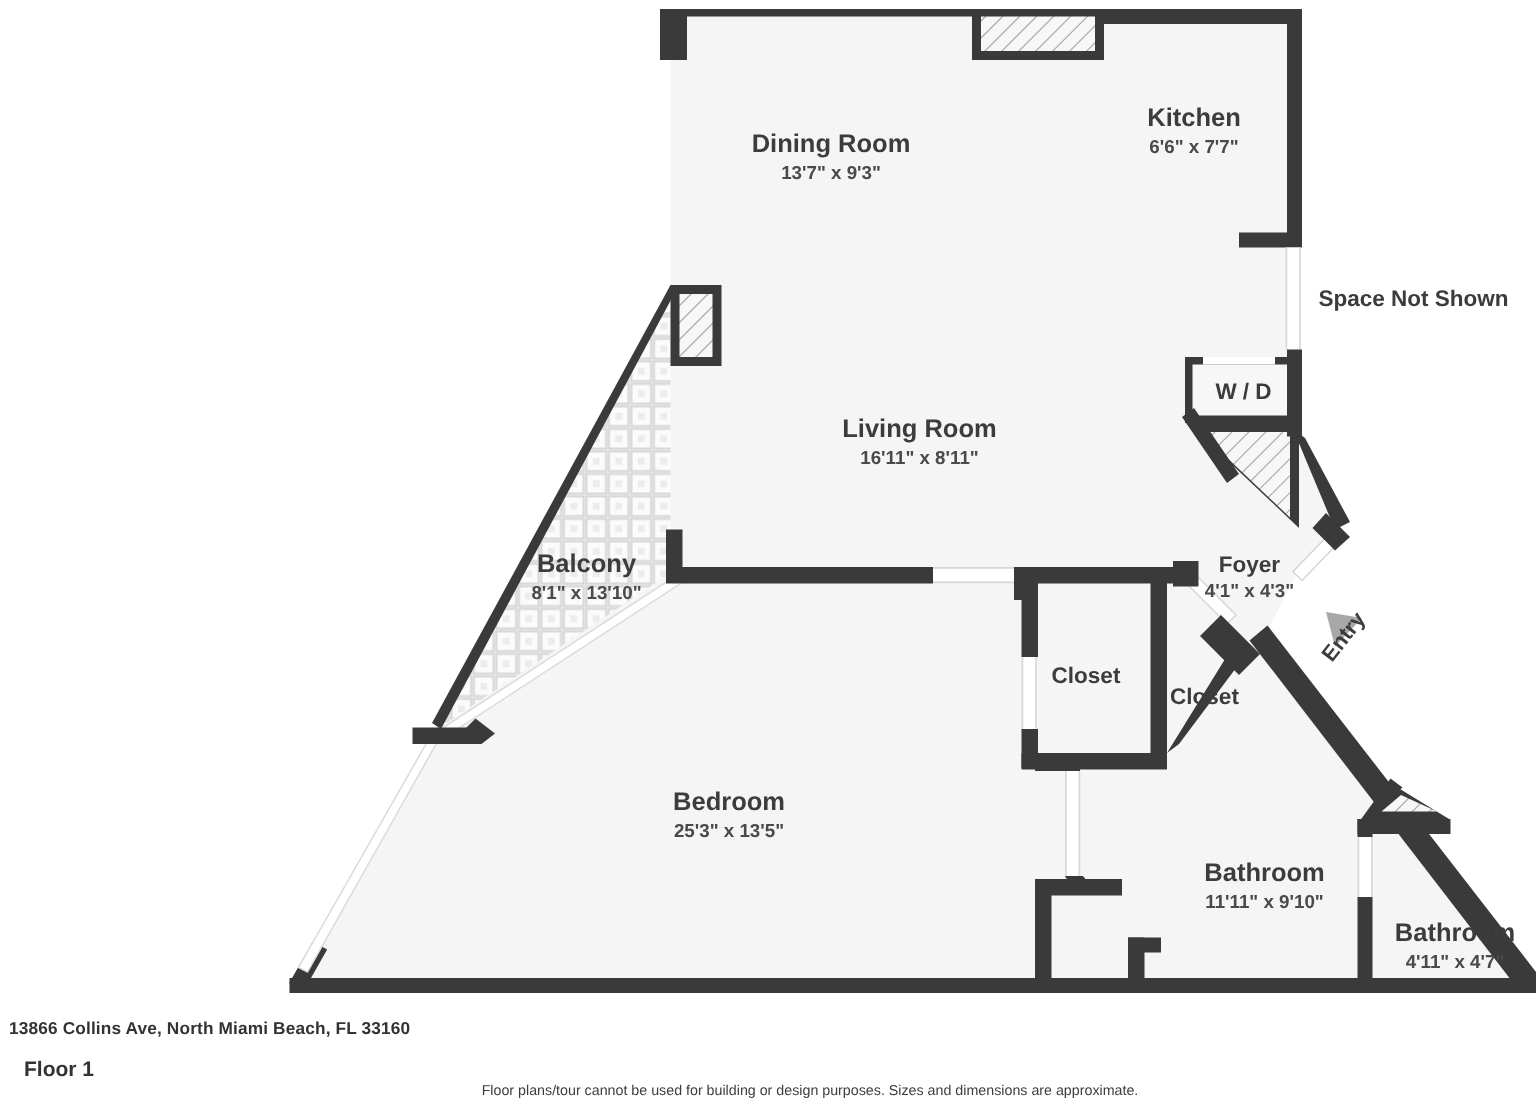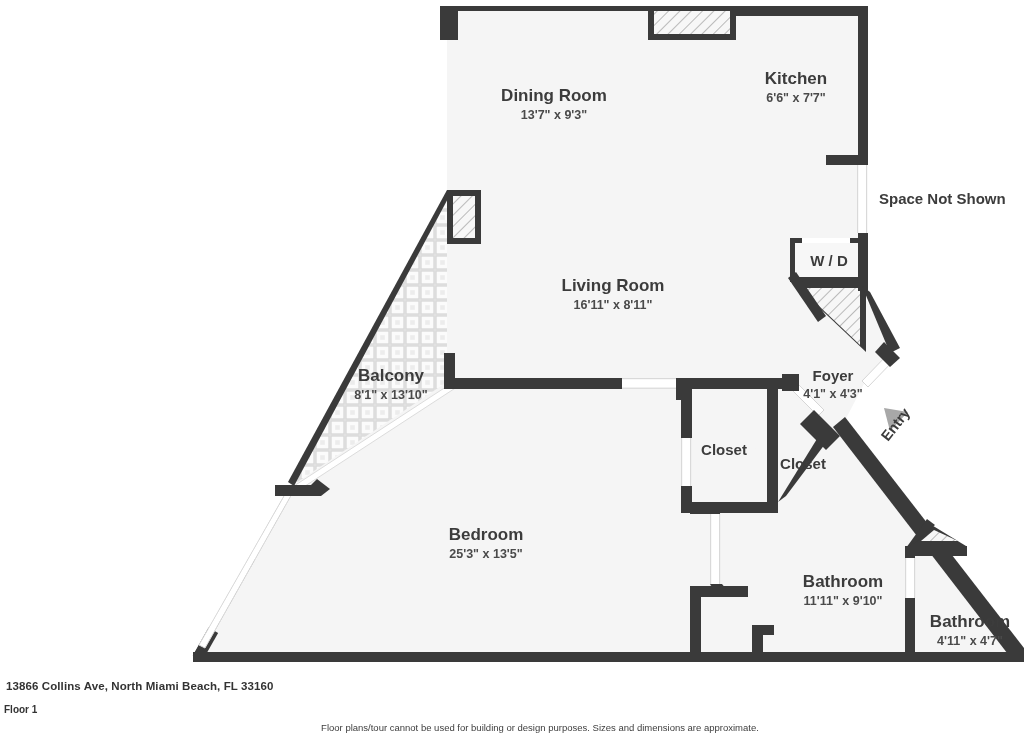--- a/index.html
+++ b/index.html
@@ -69,23 +69,23 @@
     left: 6px;
     top: 0px;
     font-size: 11.5px;
     font-weight: bold;
     color: #333333;
     letter-spacing: 0.1px;
     white-space: nowrap;
   }
   .floorlabel {
     position: absolute;
-    left: 4px;
+    left: 16px;
     top: 24px;
-    font-size: 10px;
+    font-size: 14px;
     font-weight: bold;
     color: #333333;
     white-space: nowrap;
   }
   .disclaimer {
     position: absolute;
     left: 0;
     top: 42px;
     width: 1024px;
     text-align: center;

